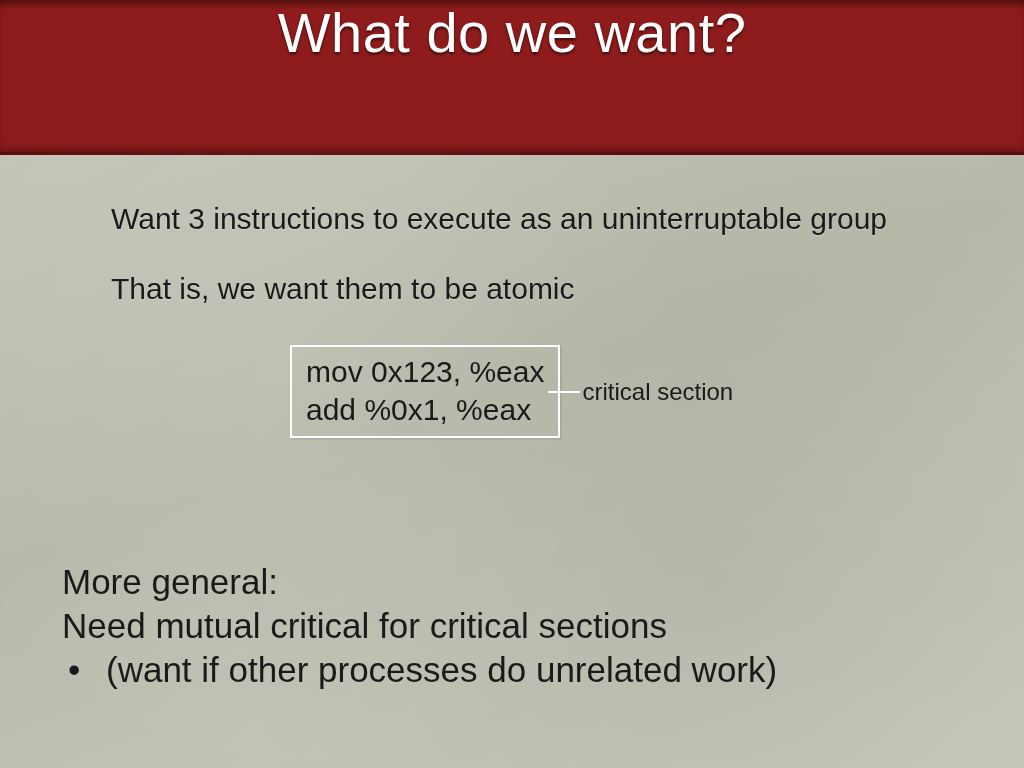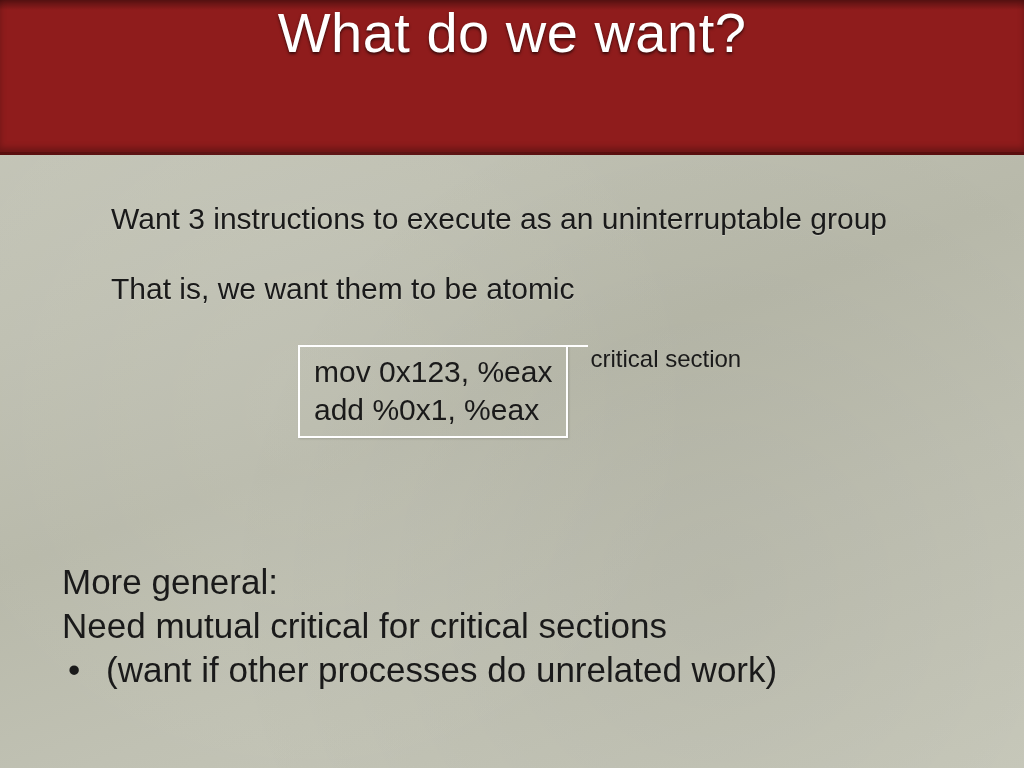--- a/index.html
+++ b/index.html
@@ -55,24 +55,24 @@
     text-shadow: 0 1px 1px rgba(255,255,255,0.3);
   }
   .p2 {
     font-size: 30px;
     line-height: 1.25;
     margin-bottom: 0;
     text-shadow: 0 1px 1px rgba(255,255,255,0.3);
   }
   .codewrap {
     position: absolute;
-    left: 298px;
+    left: 290px;
     top: 345px;
     display: flex;
-    align-items: flex-start;
+    align-items: center;
     gap: 8px;
   }
   .codebox {
     border: 2px solid #fff;
     padding: 6px 14px 8px 14px;
     font-size: 30px;
     line-height: 1.25;
     color: #1a1a1a;
     white-space: nowrap;
     font-family: Arial, Helvetica, sans-serif;

